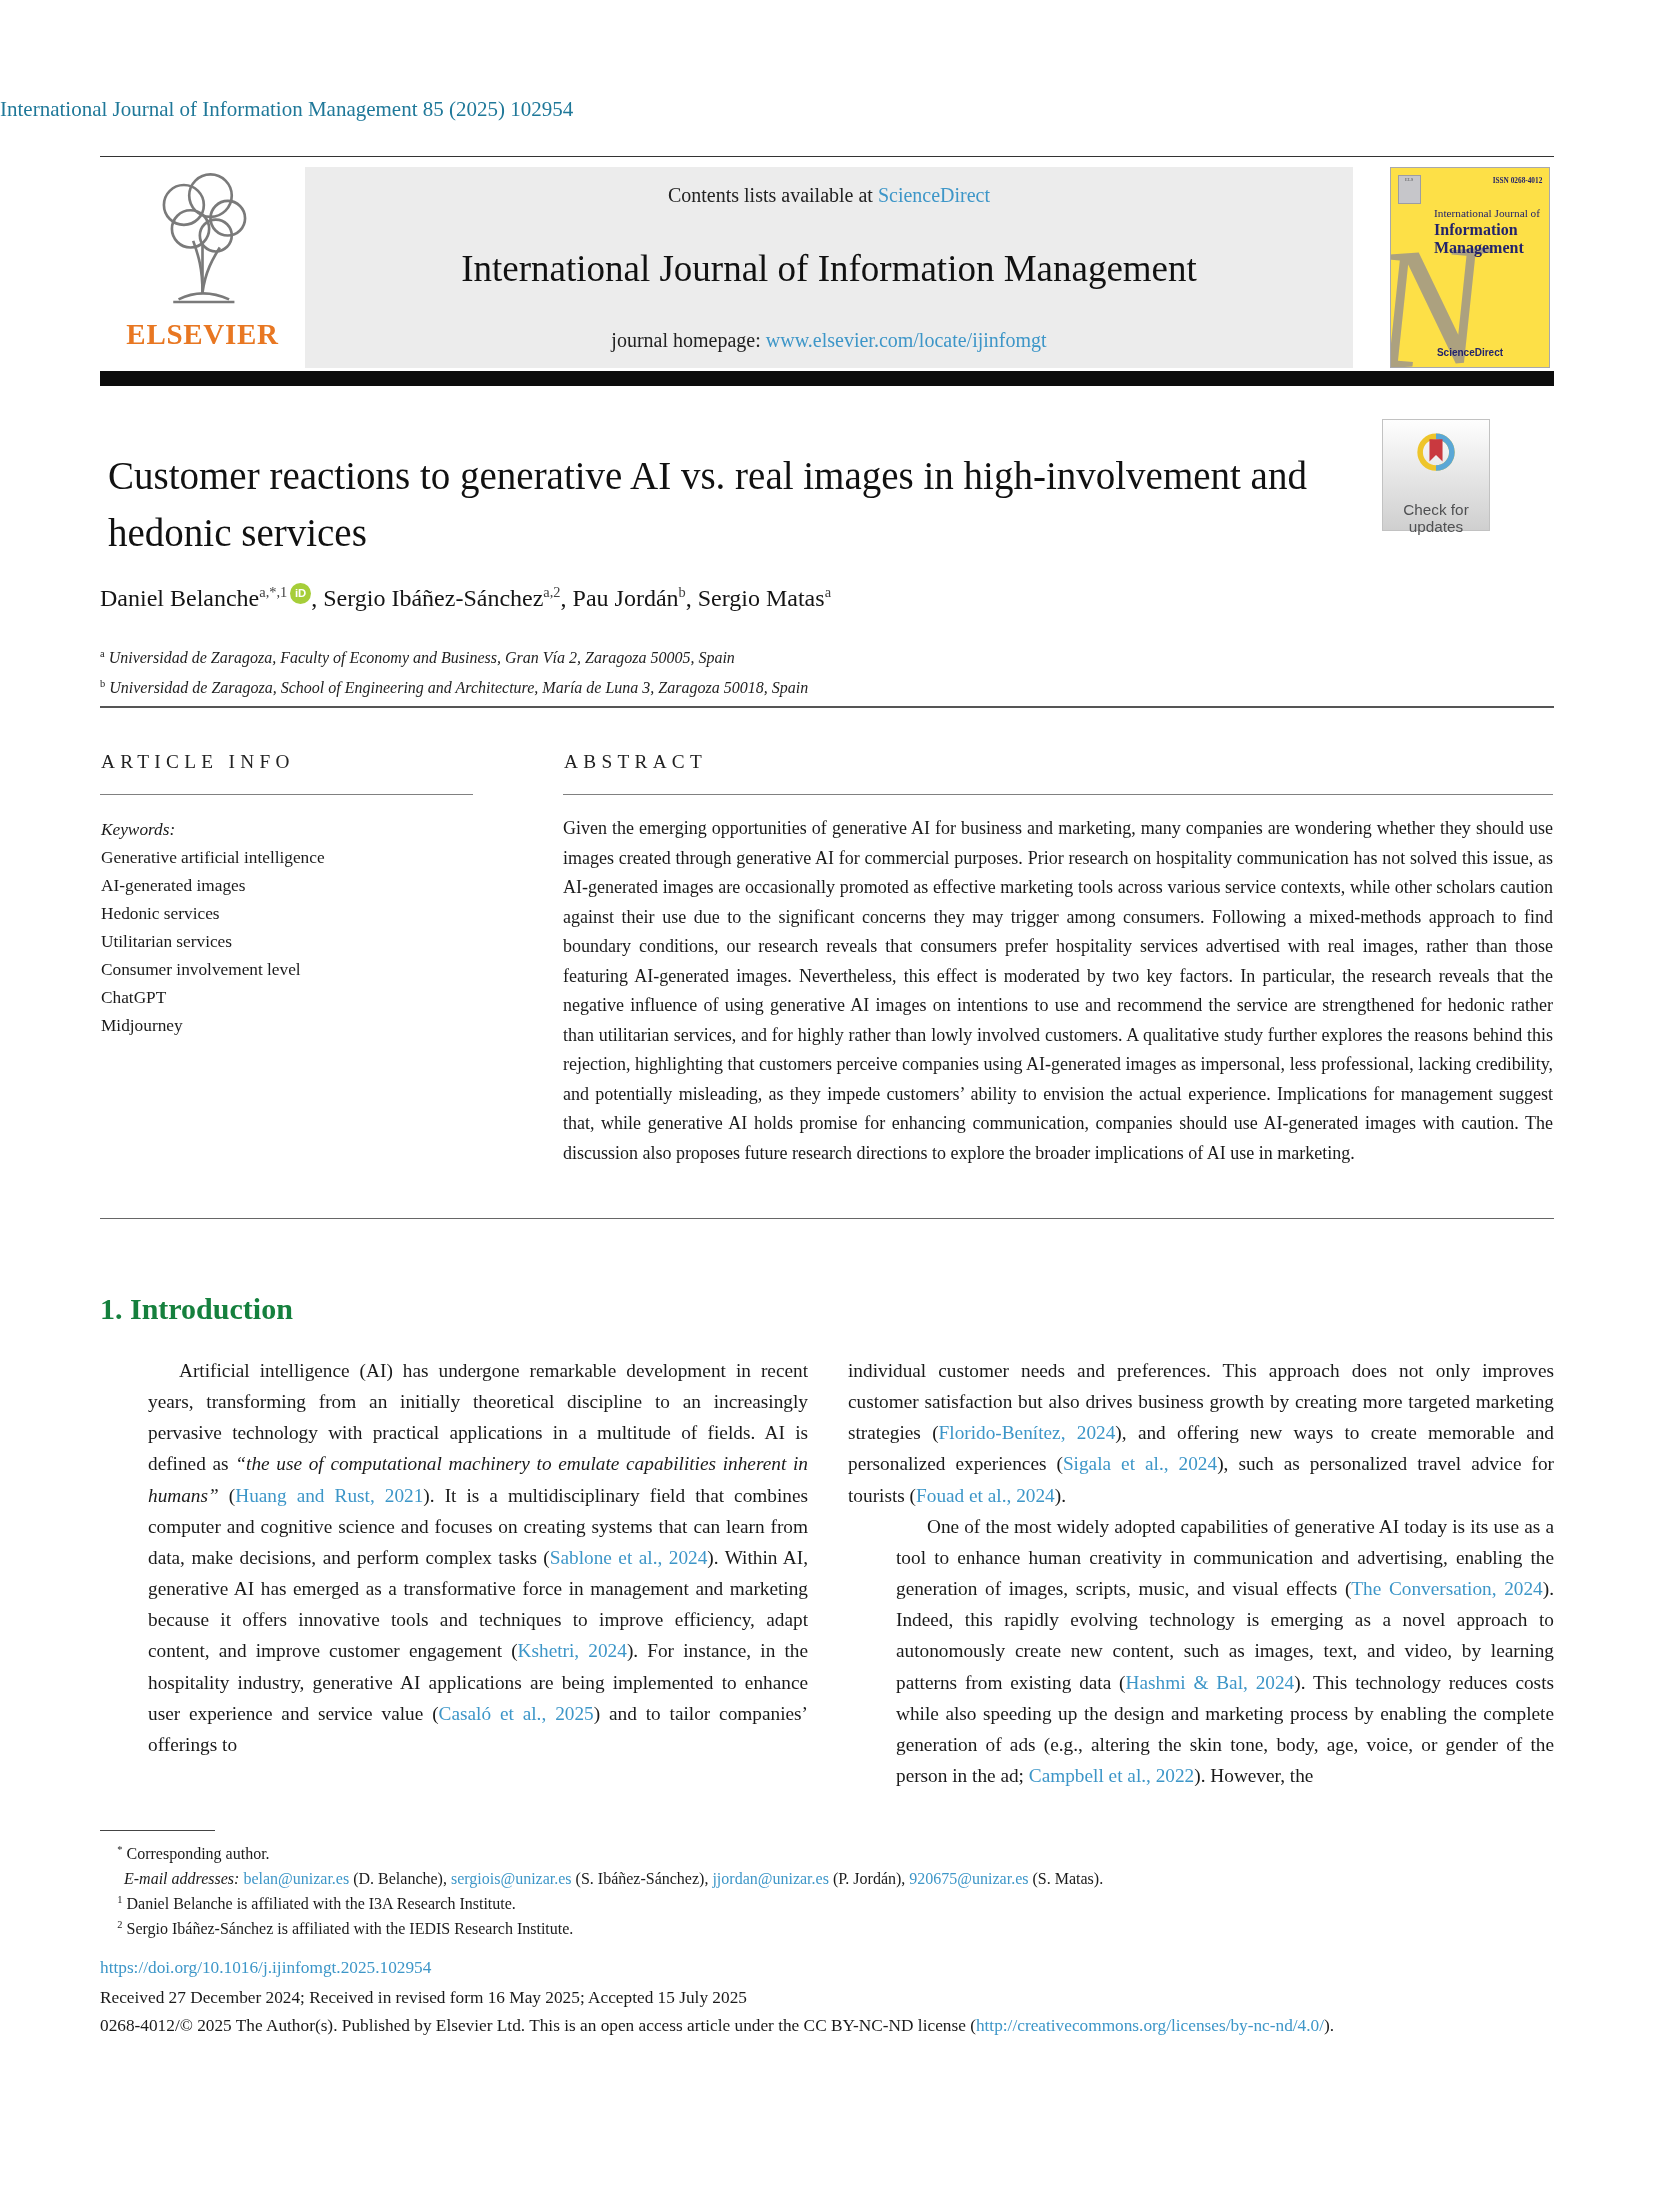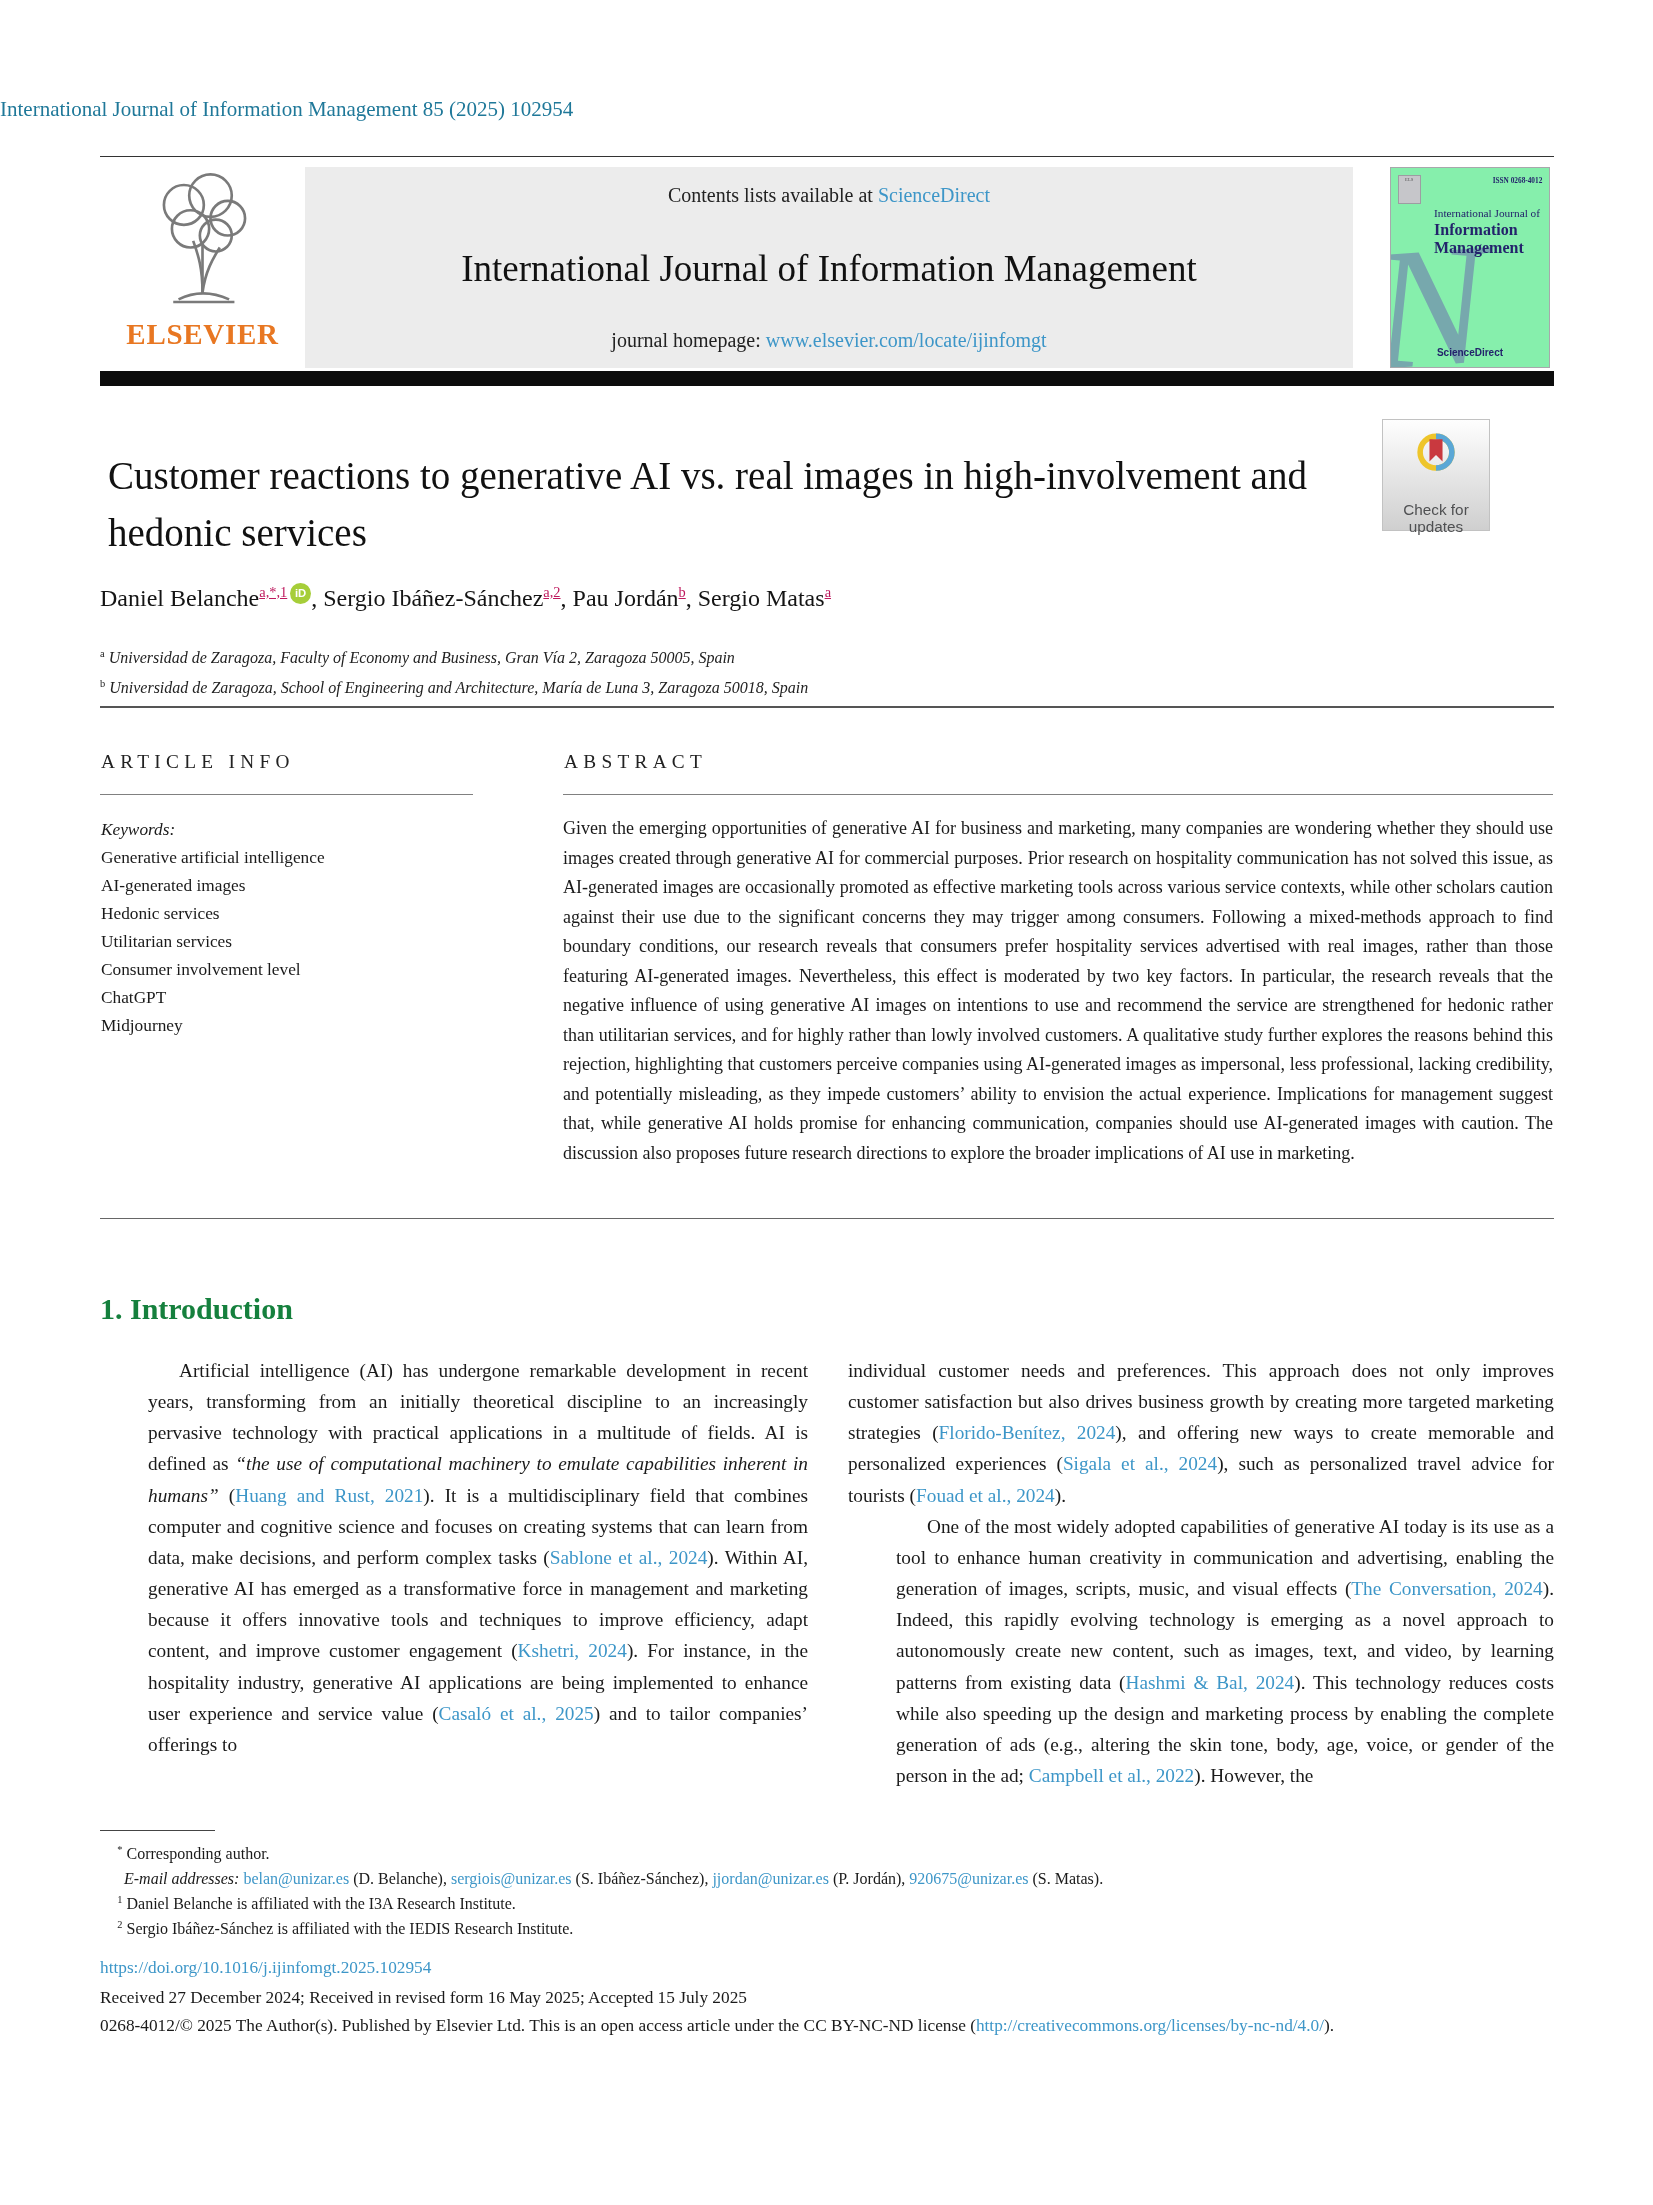--- a/index.html
+++ b/index.html
@@ -21,35 +21,35 @@
   .banner{top:167px;left:100px;width:1454px;height:201px;display:flex;}
   .logo-col{width:205px;display:flex;flex-direction:column;align-items:center;justify-content:flex-start;padding-top:2.7px;}
   .logo-col svg{width:133px;height:147px;}
   .elsevier-word{font-size:29px;color:#e87722;letter-spacing:0.7px;font-weight:bold;margin-top:1.3px;}
   .banner-box{width:1048px;background:#ececec;display:flex;flex-direction:column;justify-content:space-between;text-align:center;padding:17.3px 6.7px 16px 6.7px;box-sizing:border-box;}
   .contents-line{font-size:20px;color:#222;}
   .banner-title{font-size:37px;color:#111;}
   .homepage-line{font-size:20px;color:#222;}
   .link{color:#3d96c8;}
   .banner-gap{width:37px;}
-  .cover{width:160px;background:#86efac;position:relative;box-sizing:border-box;border:0.7px solid #a8a8ac;overflow:hidden;}
+  .cover{width:160px;background:#fde047;position:relative;box-sizing:border-box;border:0.7px solid #a8a8ac;overflow:hidden;}
   .cover-issn{position:absolute;top:8px;right:6.7px;font-size:7.3px;color:#23236b;font-weight:bold;}
   .cover-mini{position:absolute;top:6.7px;left:6.7px;width:23px;height:29px;background:#c6c6ca;border:0.7px solid #9d9da2;font-size:4.7px;text-align:center;color:#555;padding-top:1.3px;box-sizing:border-box;}
   .cover-t1{position:absolute;top:39px;left:43px;font-size:11.3px;color:#23236b;}
   .cover-t2{position:absolute;top:53px;left:43px;font-size:16px;color:#23236b;font-weight:bold;line-height:1.15;width:107px;}
   .cover-big{position:absolute;top:40px;left:-20px;font-size:173px;font-style:italic;color:#6b6fae;opacity:0.55;font-family:"Liberation Serif",serif;transform:rotate(-4deg);}
   .cover-sd{position:absolute;bottom:9.3px;left:0;width:100%;text-align:center;font-size:10px;color:#23236b;font-weight:bold;font-family:"Liberation Sans",sans-serif;}
   .black-bar{top:371px;left:100px;width:1454px;height:14.7px;background:#0c0c0c;}
   
   .badge{top:419px;left:1382px;width:108px;height:112px;background:linear-gradient(180deg,#fefefe 0%,#e4e4e4 55%,#cfcfcf 100%);border:0.7px solid #c2c2c2;text-align:center;box-sizing:border-box;padding-top:6.7px;}
   .badge-text{font-family:"Liberation Sans","DejaVu Sans",sans-serif;font-size:15.3px;color:#4f5052;line-height:1.15;margin-top:16px;}
   
   .title{top:448px;left:108px;width:1254px;font-size:39px;line-height:1.45;color:#111;}
   .authors{top:583px;left:100px;width:1334px;font-size:24px;}
-  .authors .sup{color:#be185d;font-size:0.6em;vertical-align:super;text-decoration:underline;}
+  .authors .sup{color:#404040;font-size:0.6em;vertical-align:super;}
   .orcid{display:inline-block;width:21.3px;height:21.3px;border-radius:50%;background:#a6ce39;color:#fff;font-size:11.3px;line-height:21.3px;text-align:center;font-family:"Liberation Sans",sans-serif;font-weight:bold;vertical-align:super;margin-left:2.7px;}
   .affils{top:643px;left:100px;width:1400px;font-size:16px;font-style:italic;line-height:1.85;color:#222;}
   .affils .sup-dark{font-style:normal;font-size:0.65em;vertical-align:super;}
   .rule2{top:706px;left:100px;width:1454px;height:2px;background:#555;}
   
   .col-head{font-size:19.3px;letter-spacing:5.3px;color:#222;}
   .head-left{top:751px;left:101px;}
   .head-right{top:751px;left:564px;}
   .subrule{height:1.3px;background:#808080;}
   .subrule-left{top:794px;left:100px;width:373px;}

